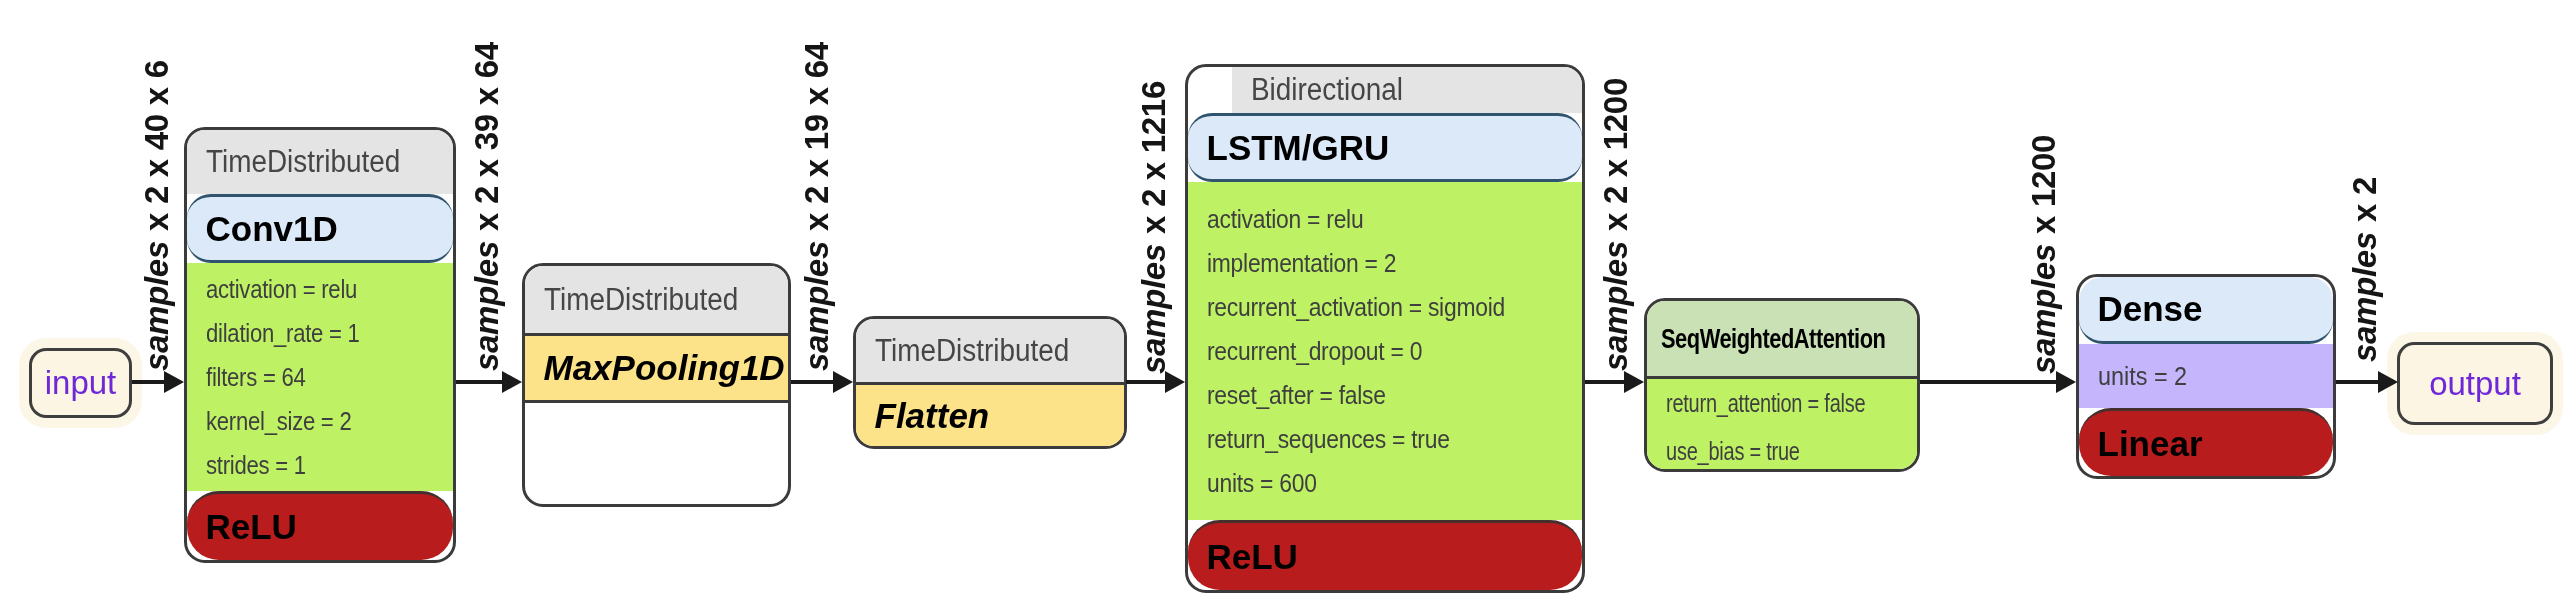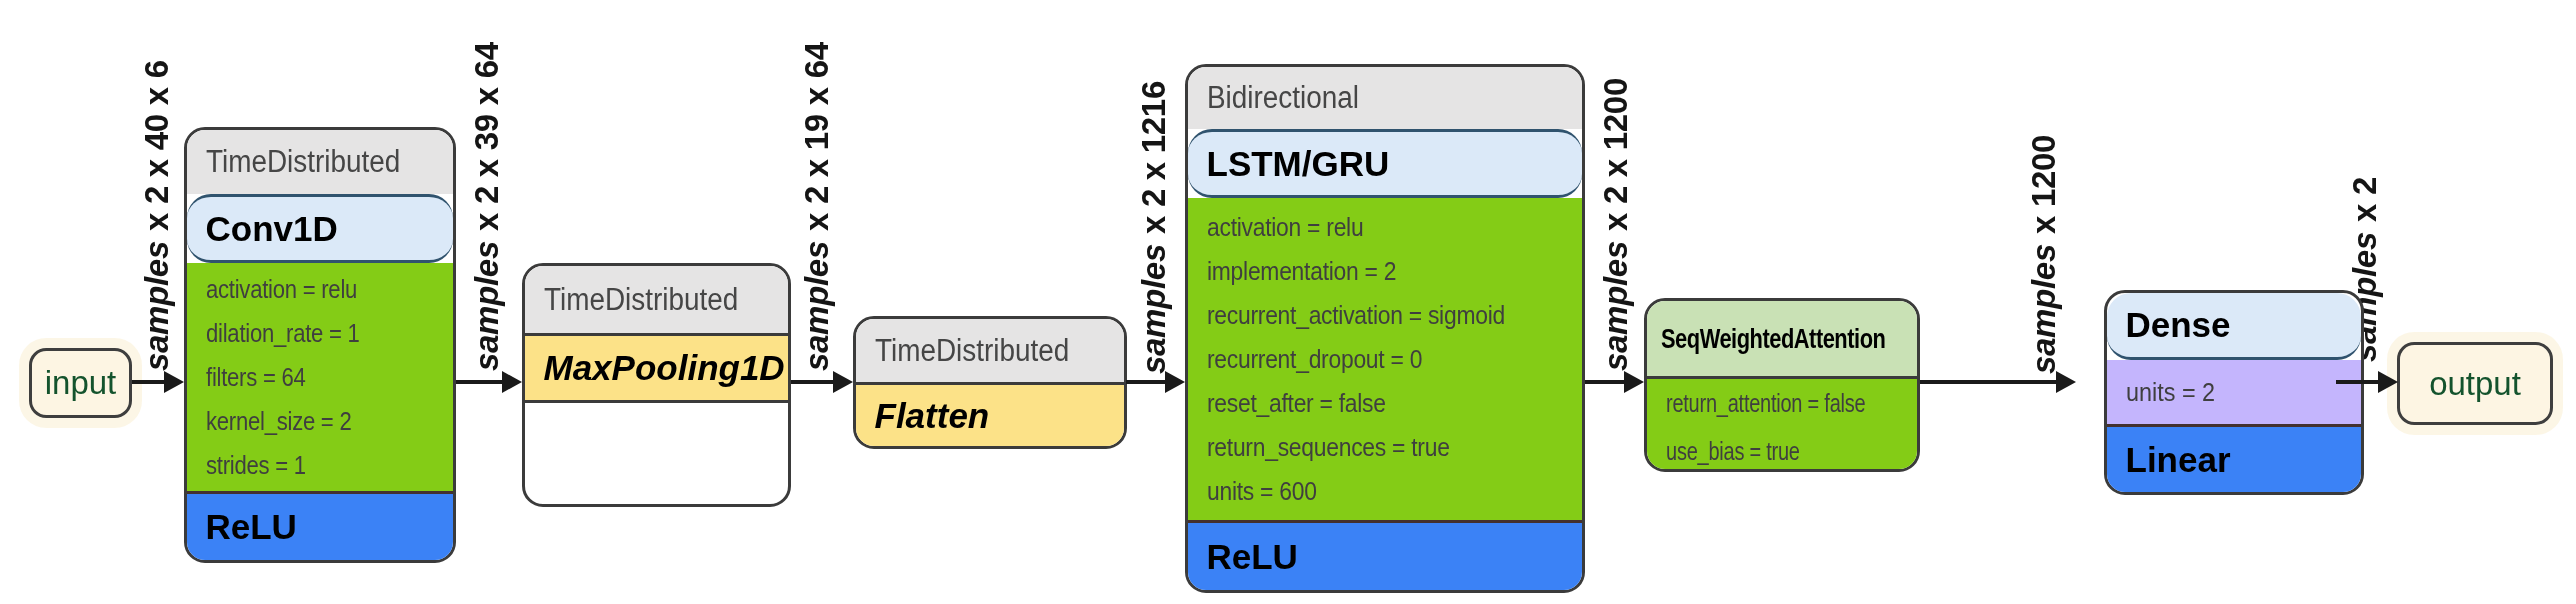--- a/index.html
+++ b/index.html
@@ -5,64 +5,64 @@
   html,body{margin:0;padding:0;background:#ffffff;}
   #viewport{
     position:relative;width:2576px;height:604px;background:#ffffff;overflow:hidden;
     font-family:"Liberation Sans",sans-serif;
   }
   
   .terminal{
     position:absolute;box-sizing:border-box;
     background:#fdf5e3;border:3.7px solid #3e3e3e;border-radius:17.3px;
     display:flex;align-items:center;justify-content:center;
-    font-size:33px;color:#14532d;
+    font-size:33px;color:#6d28d9;
     box-shadow:0 0 0 10px rgba(251,243,222,.75);
   }
   #input-node{left:29px;top:348px;width:103px;height:70px;}
   #output-node{left:2397px;top:342px;width:156px;height:83px;}
   
   .block{
     position:absolute;box-sizing:border-box;display:flex;flex-direction:column;
     background:#ffffff;border:3.7px solid #3b3b3b;border-radius:21px;overflow:hidden;
   }
   .sec{box-sizing:border-box;display:flex;align-items:center;padding:0 18.5px;flex:0 0 auto;}
   .sec.hdr{background:#e5e4e4;color:#464646;font-size:31px;}
   .sec.hdr span{transform:scaleX(.9);transform-origin:0 50%;white-space:nowrap;}
   .t{font-weight:700;color:#000;font-size:35px;white-space:nowrap;transform-origin:0 50%;}
   .sec.blue{background:#dbe9f8;border-top:3.7px solid #30536e;border-bottom:3.7px solid #30536e;border-radius:24px;}
   .sec.yellow{background:#fce288;border-top:3.7px solid #3b3b3b;border-bottom:3.7px solid #3b3b3b;font-style:italic;}
   .sec.green{background:#c9e1b5;border-bottom:3.7px solid #3b3b3b;}
-  .sec.pink{background:#3b82f6;border-top:3.7px solid #43302f;}
+  .sec.pink{background:#b91c1c;border-top:3.7px solid #43302f;border-radius:32px;}
   .sec.first{border-top:none;}
   .sec.last{border-bottom:none;}
   .sec.params{
     flex:1 1 auto;flex-direction:column;align-items:flex-start;justify-content:center;
-    background:#84cc16;color:#3f3f3f;
+    background:#bef264;color:#3f3f3f;
   }
   .params .line{
     font-size:26px;line-height:44px;white-space:nowrap;letter-spacing:-0.3px;
     transform:scaleX(.85);transform-origin:0 50%;
   }
   #b1{left:184px;top:127px;width:272px;height:436px;}
   #b1 .hdr{height:64px;} #b1 .blue{height:69px;}
   #b1 .pink{height:69px;}
   #b2{left:522px;top:263px;width:269px;height:244px;}
   #b2 .hdr{height:67px;} #b2 .yellow{height:70px;}
   #b2 .params .line{line-height:47px;}
   #b3{left:853px;top:316px;width:274px;height:133px;}
   #b3 .hdr{height:63px;} #b3 .yellow{flex:1 1 auto;}
   #b4{left:1185px;top:64px;width:400px;height:529px;}
-  #b4 .hdr{height:62px;} #b4 .blue{height:69px;} #b4 .pink{height:70px;}
+  #b4 .hdr{height:46px;margin-left:44px;} #b4 .blue{height:69px;} #b4 .pink{height:70px;}
   #b4 .params .line{transform:scaleX(.88);}
   #b5{left:1644px;top:298px;width:276px;height:174px;}
   #b5 .green{height:78px;padding:0 13.6px;}
   #b5 .t{font-size:28px;transform:scaleX(.78);letter-spacing:-0.6px;}
   #b5 .params .line{font-size:25px;line-height:48px;transform:scaleX(.8);}
-  #b6{left:2076px;top:290px;width:260px;height:205px;margin-left:28px;}
+  #b6{left:2076px;top:274px;width:260px;height:205px;}
   #b6 .blue{height:67px;} #b6 .pink{height:68px;}
   #b6 .mid{flex:1 1 auto;background:#c4b5fd;color:#3f3f3f;}
   #b6 .mid .line{font-size:26px;transform:scaleX(.9);transform-origin:0 50%;white-space:nowrap;}
   
   .dim{
     position:absolute;white-space:nowrap;font-size:33px;font-weight:600;color:#151515;
     transform:rotate(-90deg);transform-origin:0 0;letter-spacing:-0.3px;
   }
   .dim .w{font-style:italic;margin-right:10px;}
   #l1{left:138px;top:371px;} #l2{left:468px;top:371px;} #l3{left:798px;top:371px;}

